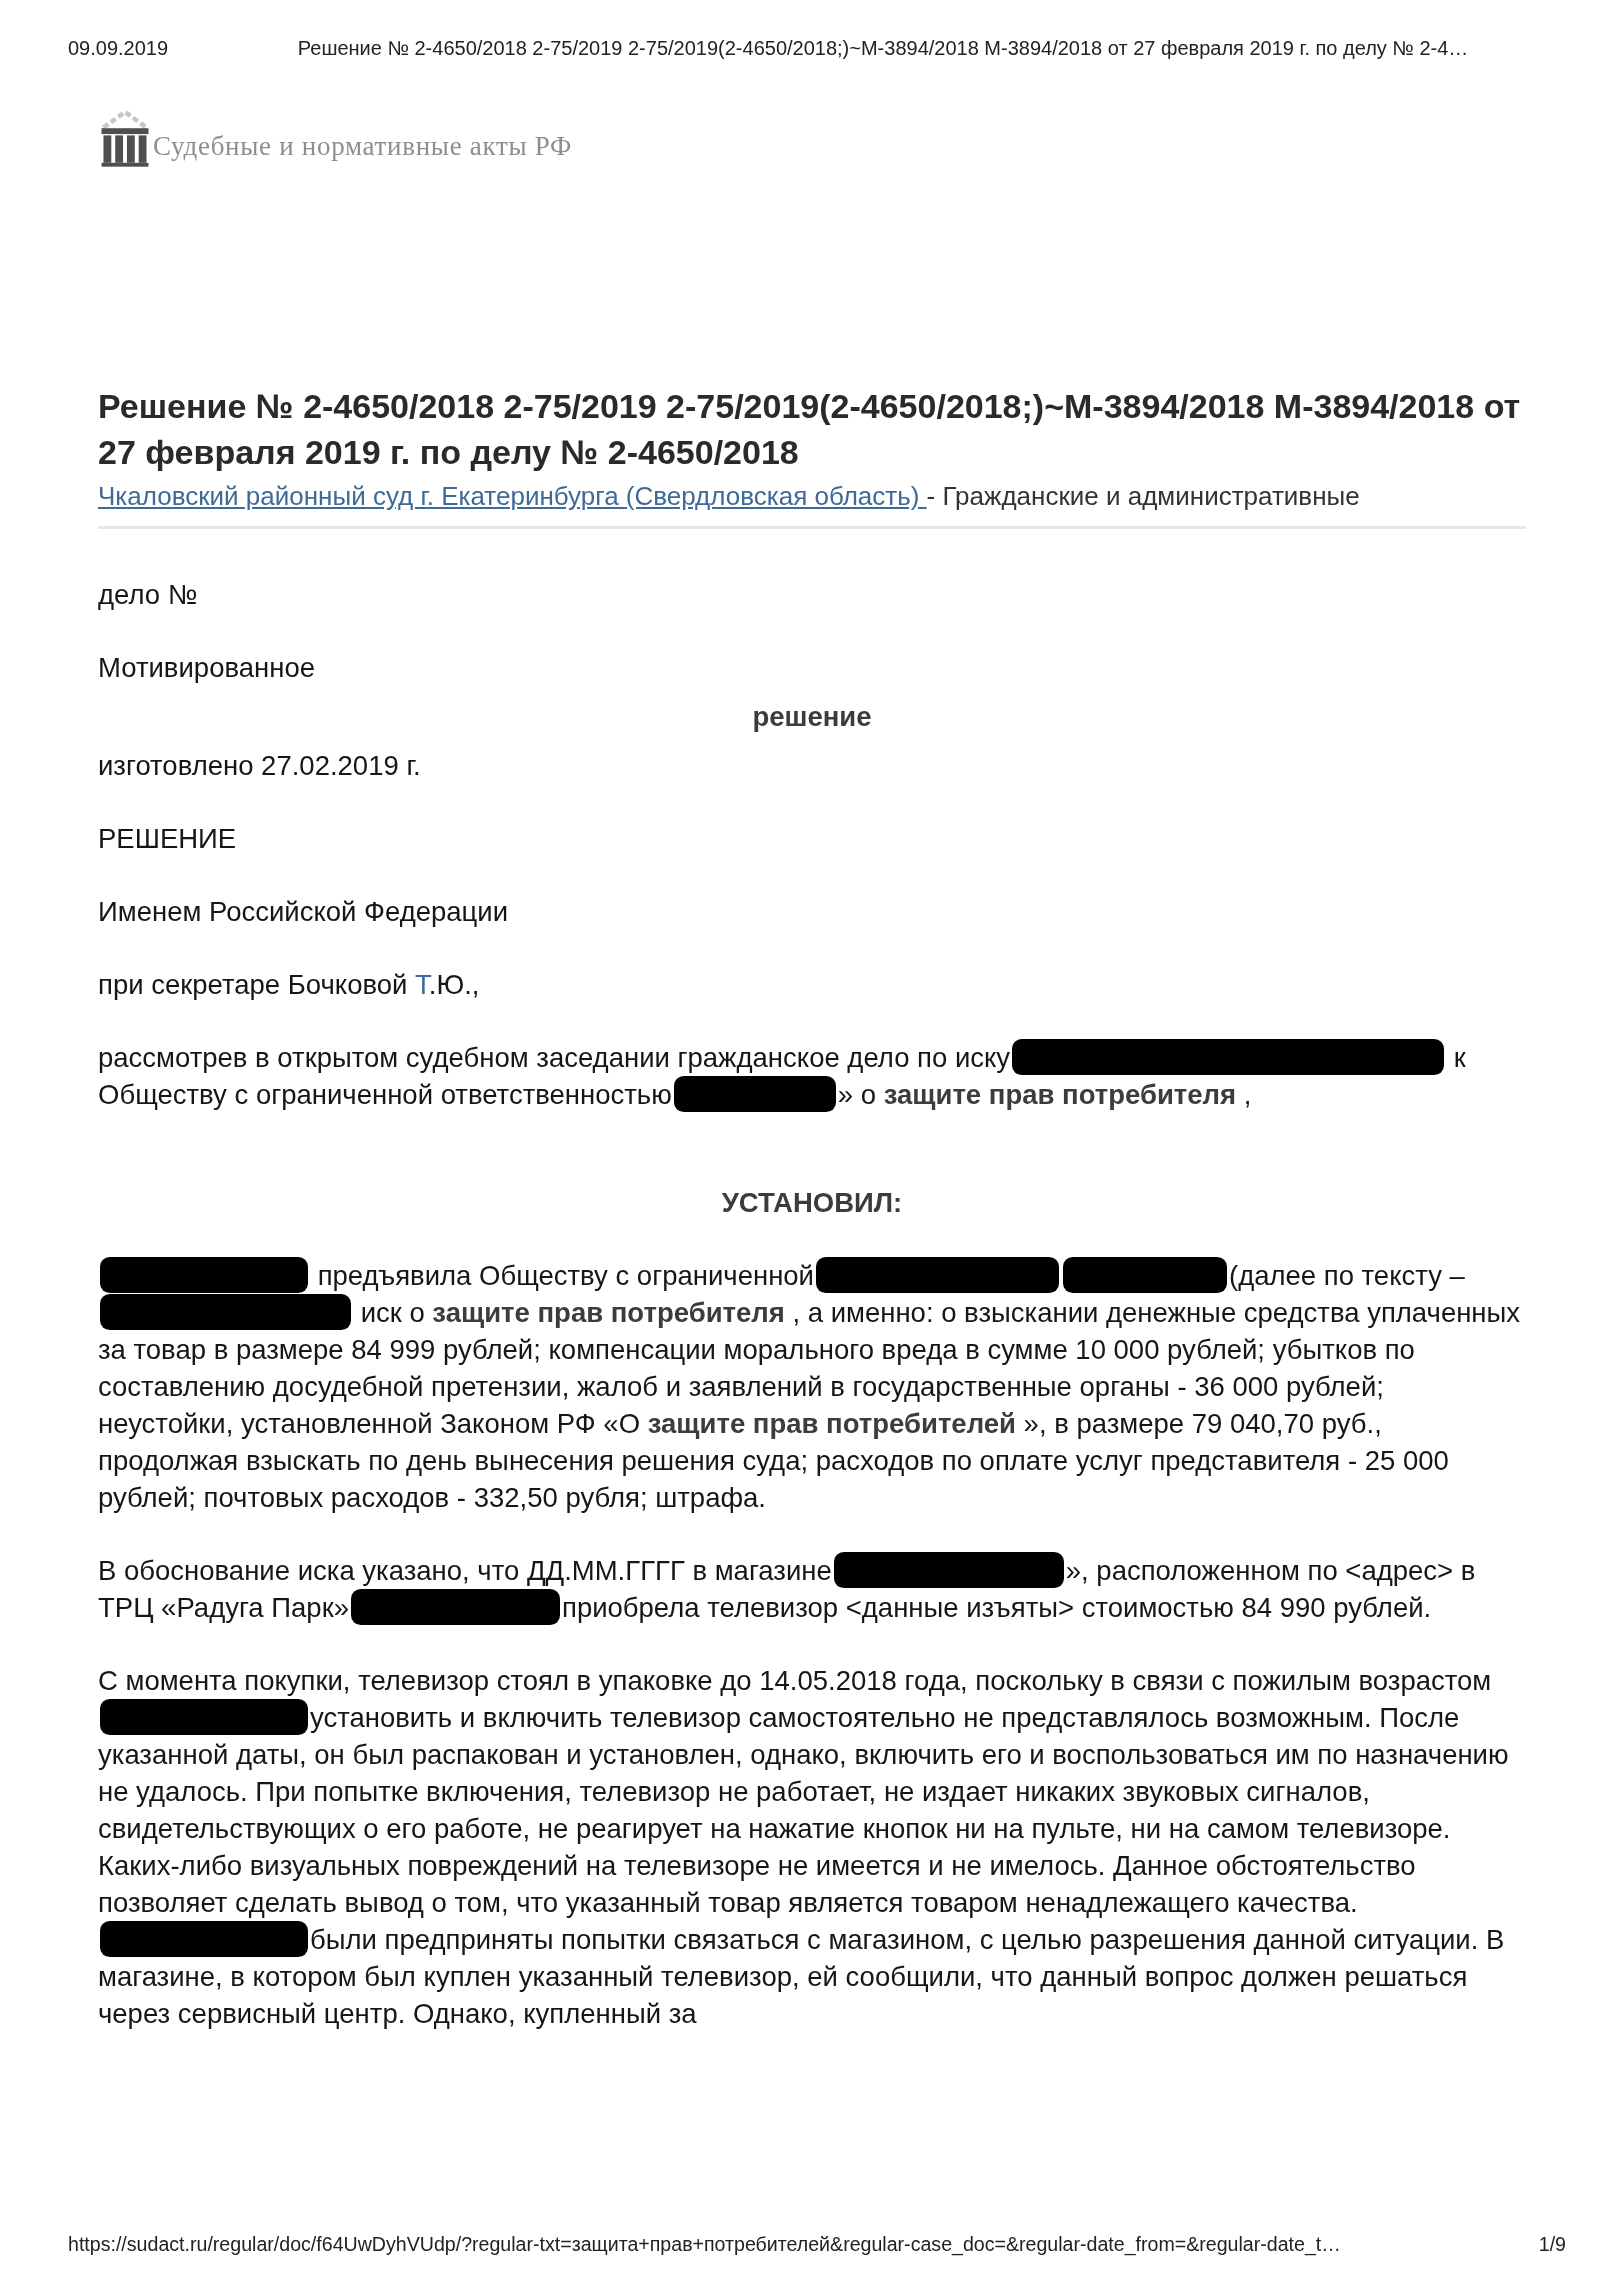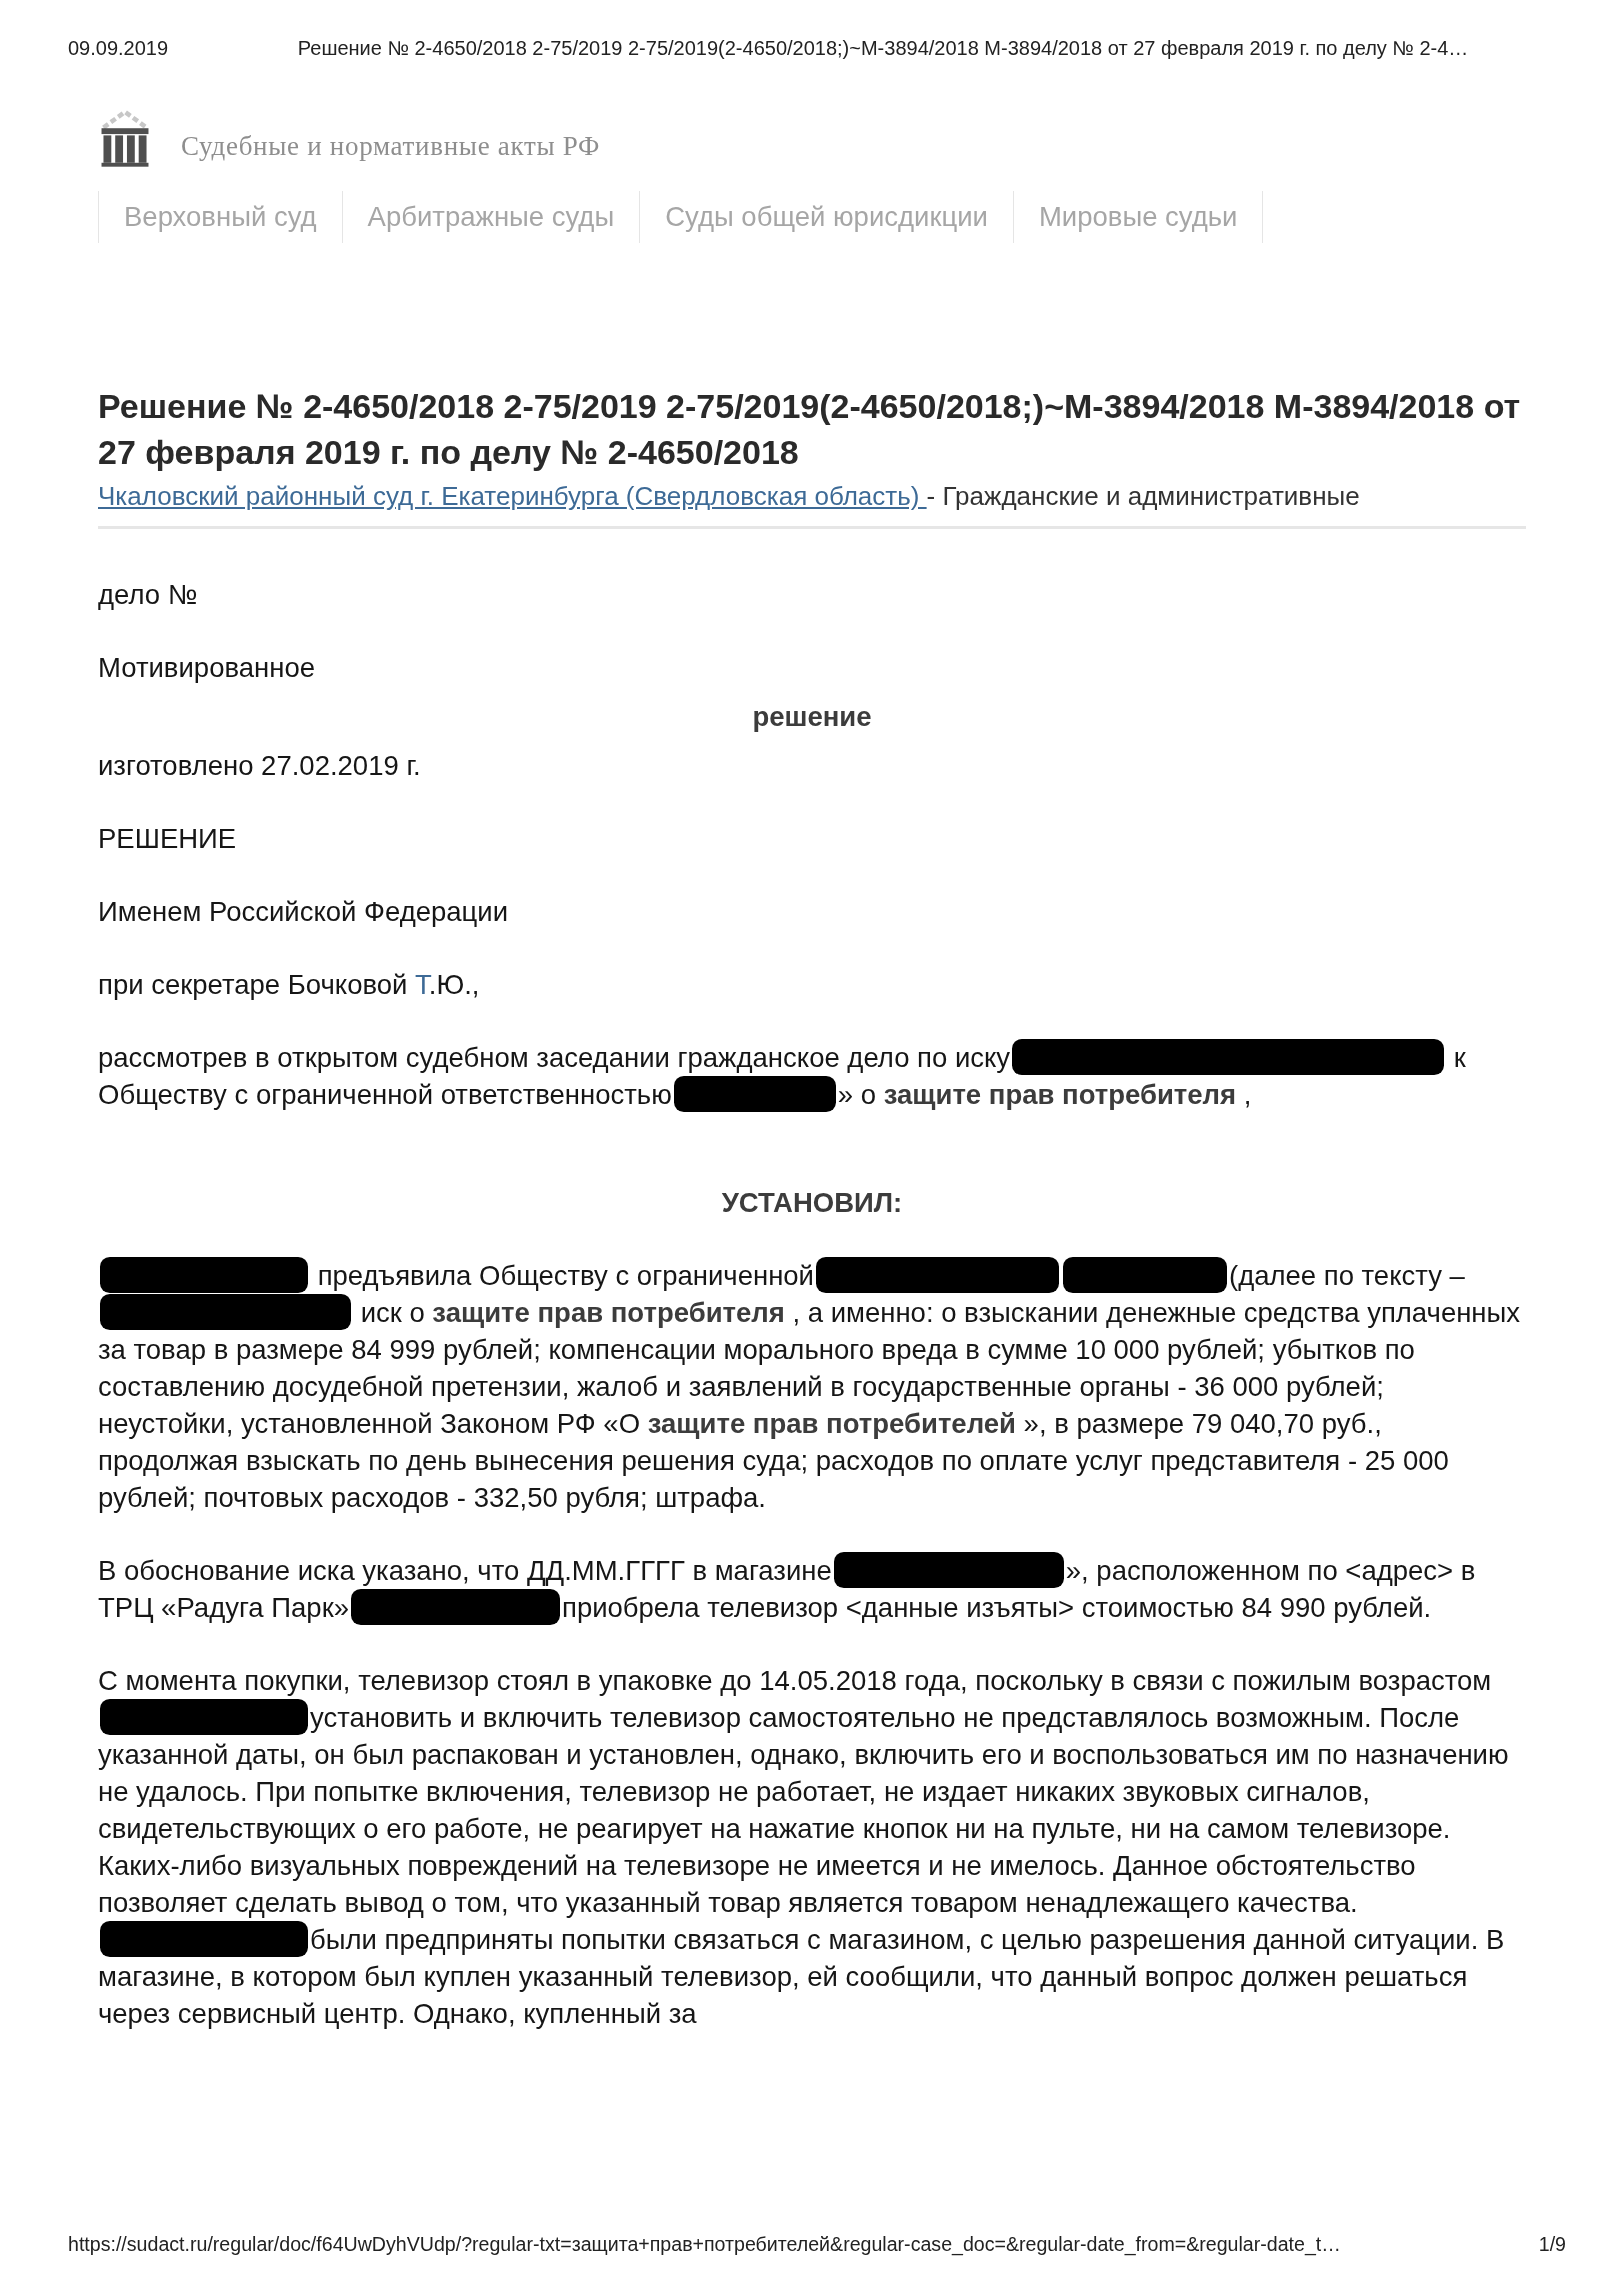--- a/index.html
+++ b/index.html
@@ -27,21 +27,21 @@
     position:absolute;left:68px;right:56px;top:2233px;
     display:flex;align-items:flex-start;
     font-size:19.6px;color:#222;
   }
   .print-footer .pf-url{flex:1 1 auto;white-space:nowrap;overflow:hidden;}
   .print-footer .pf-page{flex:0 0 auto;padding-left:31px;}
 
   
   .logo-row{
     position:absolute;left:98px;top:108px;
-    display:flex;align-items:center;gap:29px;
+    display:flex;align-items:center;gap:1px;
   }
   .logo-icon{width:54px;height:60px;flex:0 0 auto;}
   .logo-text{
     font-family:"Liberation Serif","DejaVu Serif",serif;
     font-size:27px;color:#8e8e8e;letter-spacing:0.7px;
     padding-top:17px;
   }
 
   
   .site-nav{position:absolute;left:98px;top:191px;width:1427px;}
@@ -104,26 +104,20 @@
         <rect x="26" y="42" width="12" height="42" fill="#4f4f4f"></rect>
         <rect x="44" y="42" width="12" height="42" fill="#4f4f4f"></rect>
         <rect x="62" y="42" width="12" height="42" fill="#4f4f4f"></rect>
         <rect x="5" y="84" width="72" height="6" fill="#4f4f4f"></rect>
       </svg>
     </span>
     <span class="logo-text">Судебные и нормативные акты РФ</span>
   </div>
 
   <div class="site-nav">
-    <div class="nav-row" id="nav-row-1">
-        <span class="nav-item">Верховный суд</span>
-        <span class="nav-item">Арбитражные суды</span>
-        <span class="nav-item">Суды общей юрисдикции</span>
-        <span class="nav-item">Мировые судьи</span>
-      </div>
   </div>
 
   <div class="doc">
     <h1 class="doc-title">Решение № 2-4650/2018 2-75/2019 2-75/2019(2-4650/2018;)~М-3894/2018 М-3894/2018 от 27 февраля 2019 г. по делу № 2-4650/2018</h1>
     <div class="court-line">
       <span class="court-link">Чкаловский районный суд г. Екатеринбурга (Свердловская область) </span><span>- Гражданские и административные</span>
     </div>
     <hr class="doc-divider">
     <div class="doc-body" id="doc-body">
         <div class="para">дело №</div>

